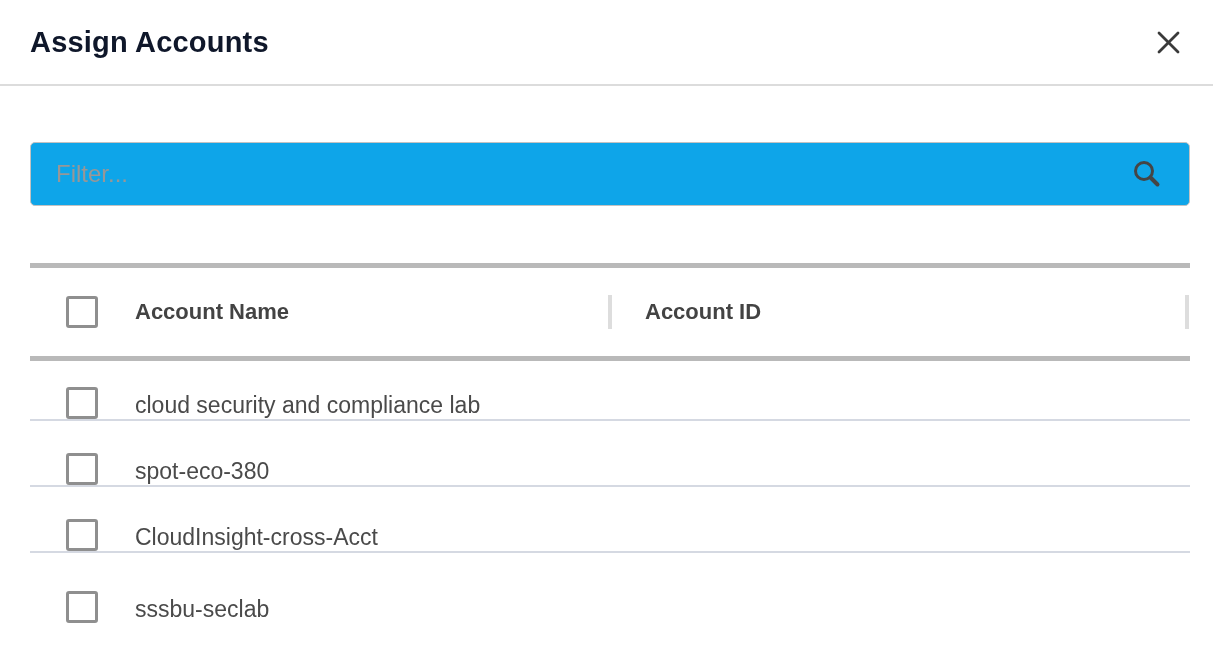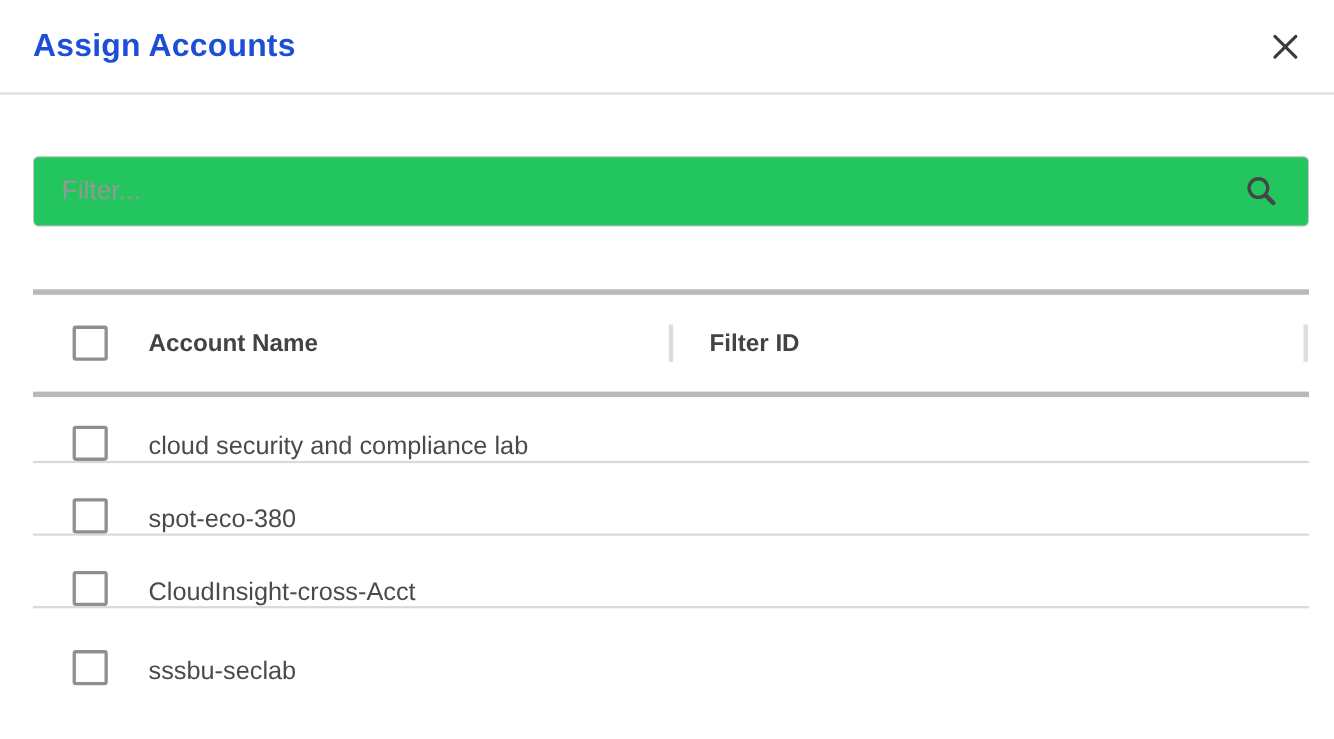--- a/index.html
+++ b/index.html
@@ -11,39 +11,39 @@
   }
 
   
   .modal-header {
     height: 86px;
     padding: 0 28px 0 30px;
     display: flex; align-items: center; justify-content: space-between;
     border-bottom: 2px solid #dcdcdc;
   }
   .modal-title {
-    font-size: 29px; font-weight: 700; color: #1d4ed8; letter-spacing: 0.2px;
+    font-size: 29px; font-weight: 700; color: #0f172a; letter-spacing: 0.2px;
   }
   .close-btn {
     background: none; border: none; cursor: pointer;
     padding: 4px; display: flex; align-items: center; justify-content: center;
   }
 
   
   .modal-body { padding: 0 23px 0 30px; }
 
   
   .filter-wrap { position: relative; margin-top: 56px; }
   .filter-input {
     width: 100%; height: 64px;
     border: 1px solid #c2c2c2; border-radius: 5px;
     padding: 0 72px 0 25px;
     font-size: 24px; color: #444444;
     font-family: "Liberation Sans", "DejaVu Sans", sans-serif;
-    outline: none; background: #22c55e;
+    outline: none; background: #0ea5e9;
   }
   .filter-input::placeholder { color: #979797; opacity: 1; }
   .search-icon {
     position: absolute; right: 28px; top: 50%;
     transform: translateY(-50%);
     display: flex; pointer-events: none;
   }
 
   
   .accounts-table { margin-top: 57px; }
@@ -108,21 +108,21 @@
     </span>
   </div>
 
   <div class="accounts-table">
     <div class="bar"></div>
 
     <div class="thead-row">
       <span class="checkbox" role="checkbox" aria-checked="false"></span>
       <span class="cell-name">Account Name</span>
       <span class="col-sep"></span>
-      <span class="cell-id">Filter ID</span>
+      <span class="cell-id">Account ID</span>
       <span class="col-sep sep-right"></span>
     </div>
 
     <div class="bar"></div>
 
     <div>
       <div class="trow">
         <span class="checkbox" role="checkbox" aria-checked="false"></span>
         <span class="cell-name">cloud security and compliance lab</span>
         <span class="cell-id"></span>

